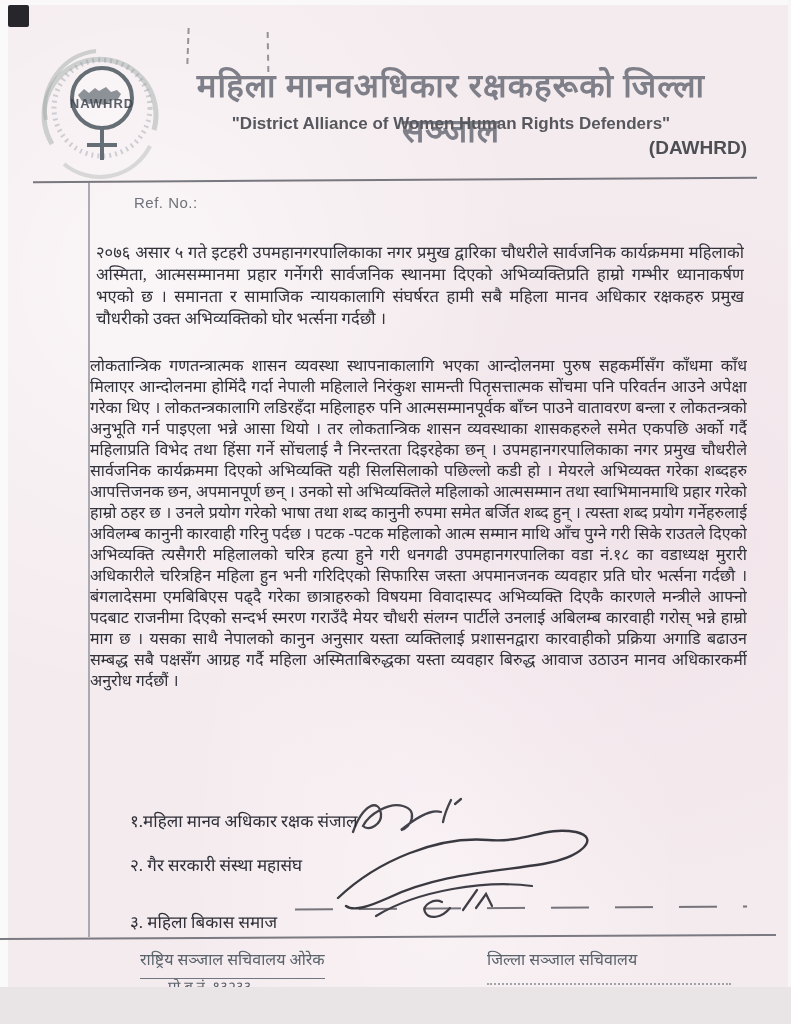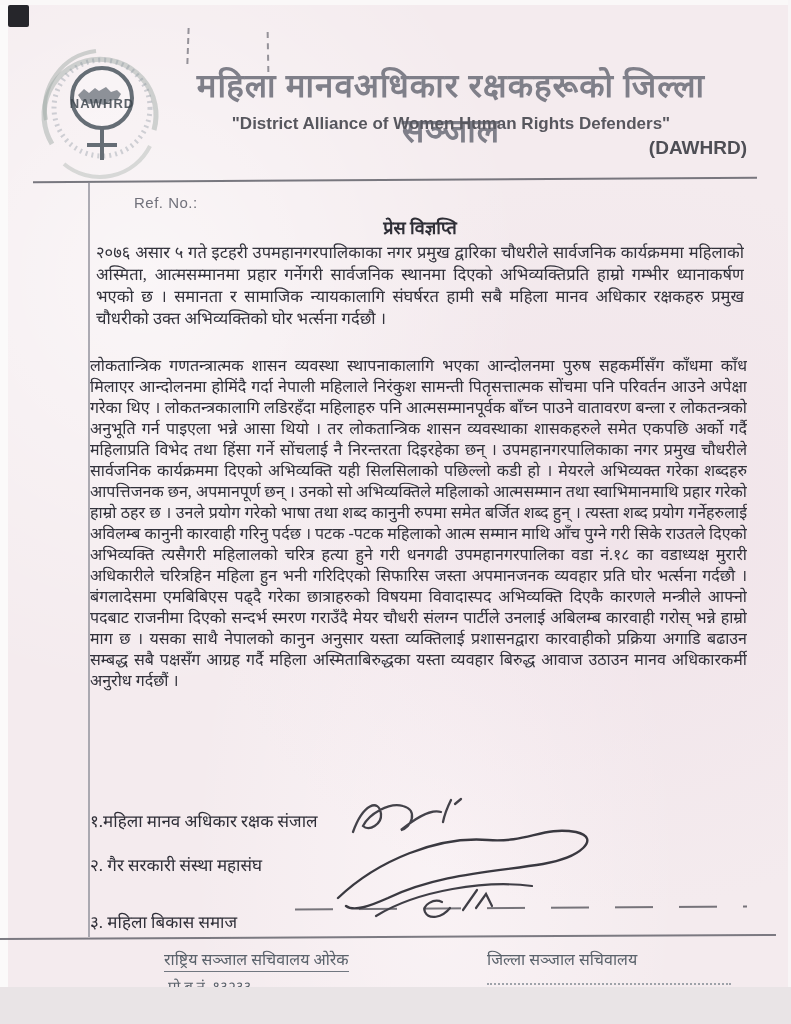--- a/index.html
+++ b/index.html
@@ -56,38 +56,38 @@
   .doc-title{
     position:absolute;left:95px;top:215px;width:650px;text-align:center;
     font-size:18px;font-weight:bold;color:#2e2e36;
   }
   .para{
     position:absolute;color:#32323b;text-align:justify;overflow:hidden;
   }
   .para.p1{left:96px;top:242px;width:648px;height:108px;font-size:16.5px;line-height:22px;}
   .para.p2{left:90px;top:355px;width:657px;height:452px;font-size:16px;line-height:21px;}
 
-  .sig-item{position:absolute;left:90px;font-size:17px;color:#2e2e37;}
+  .sig-item{position:absolute;left:90px;font-size:17px;color:#2e2e37;padding-left:40px;}
   .sig-item.s1{top:809px;}
   .sig-item.s2{top:853px;}
   .sig-item.s3{top:910px;text-underline-offset:4px;text-decoration-color:rgba(46,46,55,.6);}
   .signature{position:absolute;pointer-events:none;}
   .signature.g1{left:345px;top:792px;width:120px;height:55px;}
   .signature.g2{left:318px;top:818px;width:300px;height:105px;}
   .dash-line{
     position:absolute;left:295px;top:907px;width:452px;height:2px;opacity:.7;
     background:repeating-linear-gradient(90deg,#3f3f47 0 38px,transparent 38px 64px);
     transform:rotate(-0.4deg);
   }
   .footer-line{
     position:absolute;left:0;top:936px;width:776px;height:2px;
     background:#5d5d65;opacity:.8;transform:rotate(-0.3deg);
   }
   .ft{font-family:"Liberation Serif","DejaVu Serif",serif;color:#5a626b;}
-  .ft-org{position:absolute;left:140px;top:948px;font-size:16px;border-bottom:1px solid #717780;padding-bottom:1px;margin-left:24px;}
+  .ft-org{position:absolute;left:140px;top:948px;font-size:16px;border-bottom:1px solid #717780;padding-bottom:8px;}
   .ft-pob{position:absolute;left:140px;top:976px;font-size:15px;margin-left:28px;}
   .ft-phone{position:absolute;left:140px;top:999px;font-size:15px;}
   .ft-faint{
     position:absolute;left:140px;top:1018px;width:250px;height:4px;opacity:.35;
     background:repeating-linear-gradient(90deg,#6a7078 0 22px,transparent 22px 34px);
   }
   .ft-district{position:absolute;left:487px;top:948px;font-size:16px;border-bottom:1px solid #717780;padding-bottom:18px;min-width:230px;}
   .dotted{position:absolute;left:487px;width:244px;height:2px;border-bottom:2px dotted rgba(130,138,146,.75);}
   .dotted.d1{top:981px;}
   .dotted.d2{top:1006px;}
@@ -117,21 +117,20 @@
   </svg>
 
   <div class="org-title-np">महिला मानवअधिकार रक्षकहरूको जिल्ला सञ्जाल</div>
   <div class="org-title-en">"District Alliance of Women Human Rights Defenders"</div>
   <div class="org-acr">(DAWHRD)</div>
 
   <div class="header-line"></div>
   <div class="margin-vline"></div>
 
   <div class="ref-no">Ref. No.:</div>
-  <div class="doc-title">प्रेस विज्ञप्ति</div>
 
   <div class="para p1">२०७६ असार ५ गते इटहरी उपमहानगरपालिकाका नगर प्रमुख द्वारिका चौधरीले सार्वजनिक कार्यक्रममा महिलाको अस्मिता, आत्मसम्मानमा प्रहार गर्नेगरी सार्वजनिक स्थानमा दिएको अभिव्यक्तिप्रति हाम्रो गम्भीर ध्यानाकर्षण भएको छ । समानता र सामाजिक न्यायकालागि संघर्षरत हामी सबै महिला मानव अधिकार रक्षकहरु प्रमुख चौधरीको उक्त अभिव्यक्तिको घोर भर्त्सना गर्दछौ ।</div>
   <div class="para p2">लोकतान्त्रिक गणतन्त्रात्मक शासन व्यवस्था स्थापनाकालागि भएका आन्दोलनमा पुरुष सहकर्मीसँग काँधमा काँध मिलाएर आन्दोलनमा होमिंदै गर्दा नेपाली महिलाले निरंकुश सामन्ती पितृसत्तात्मक सोंचमा पनि परिवर्तन आउने अपेक्षा गरेका थिए । लोकतन्त्रकालागि लडिरहँदा महिलाहरु पनि आत्मसम्मानपूर्वक बाँच्न पाउने वातावरण बन्ला र लोकतन्त्रको अनुभूति गर्न पाइएला भन्ने आसा थियो । तर लोकतान्त्रिक शासन व्यवस्थाका शासकहरुले समेत एकपछि अर्को गर्दै महिलाप्रति विभेद तथा हिंसा गर्ने सोंचलाई नै निरन्तरता दिइरहेका छन् । उपमहानगरपालिकाका नगर प्रमुख चौधरीले सार्वजनिक कार्यक्रममा दिएको अभिव्यक्ति यही सिलसिलाको पछिल्लो कडी हो । मेयरले अभिव्यक्त गरेका शब्दहरु आपत्तिजनक छन, अपमानपूर्ण छन् । उनको सो अभिव्यक्तिले महिलाको आत्मसम्मान तथा स्वाभिमानमाथि प्रहार गरेको हाम्रो ठहर छ । उनले प्रयोग गरेको भाषा तथा शब्द कानुनी रुपमा समेत बर्जित शब्द हुन् । त्यस्ता शब्द प्रयोग गर्नेहरुलाई अविलम्ब कानुनी कारवाही गरिनु पर्दछ । पटक -पटक महिलाको आत्म सम्मान माथि आँच पुग्ने गरी सिके राउतले दिएको अभिव्यक्ति त्यसैगरी महिलालको चरित्र हत्या हुने गरी धनगढी उपमहानगरपालिका वडा नं.१८ का वडाध्यक्ष मुरारी अधिकारीले चरित्रहिन महिला हुन भनी गरिदिएको सिफारिस जस्ता अपमानजनक व्यवहार प्रति घोर भर्त्सना गर्दछौ । बंगलादेसमा एमबिबिएस पढ्दै गरेका छात्राहरुको विषयमा विवादास्पद अभिव्यक्ति दिएकै कारणले मन्त्रीले आफ्नो पदबाट राजनीमा दिएको सन्दर्भ स्मरण गराउँदै मेयर चौधरी संलग्न पार्टीले उनलाई अबिलम्ब कारवाही गरोस् भन्ने हाम्रो माग छ । यसका साथै नेपालको कानुन अनुसार यस्ता व्यक्तिलाई प्रशासनद्वारा कारवाहीको प्रक्रिया अगाडि बढाउन सम्बद्ध सबै पक्षसँग आग्रह गर्दै महिला अस्मिताबिरुद्धका यस्ता व्यवहार बिरुद्ध आवाज उठाउन मानव अधिकारकर्मी अनुरोध गर्दछौं ।</div>
 
   <div class="sig-item s1">१.महिला मानव अधिकार रक्षक संजाल</div>
   <div class="sig-item s2">२. गैर सरकारी संस्था महासंघ</div>
   <div class="sig-item s3">३. महिला बिकास समाज</div>
 
   <svg class="signature g1" viewBox="0 0 120 55">
     <path d="M8,40 C18,12 34,6 36,22 C37,32 24,40 18,34 C24,22 44,10 58,14 C74,18 66,36 56,38 C66,30 84,16 96,20 M98,30 C100,20 104,12 106,8 M110,12 l6,-5" fill="none" stroke="#23232b" stroke-width="2.3" stroke-linecap="round" opacity="0.85"></path>

